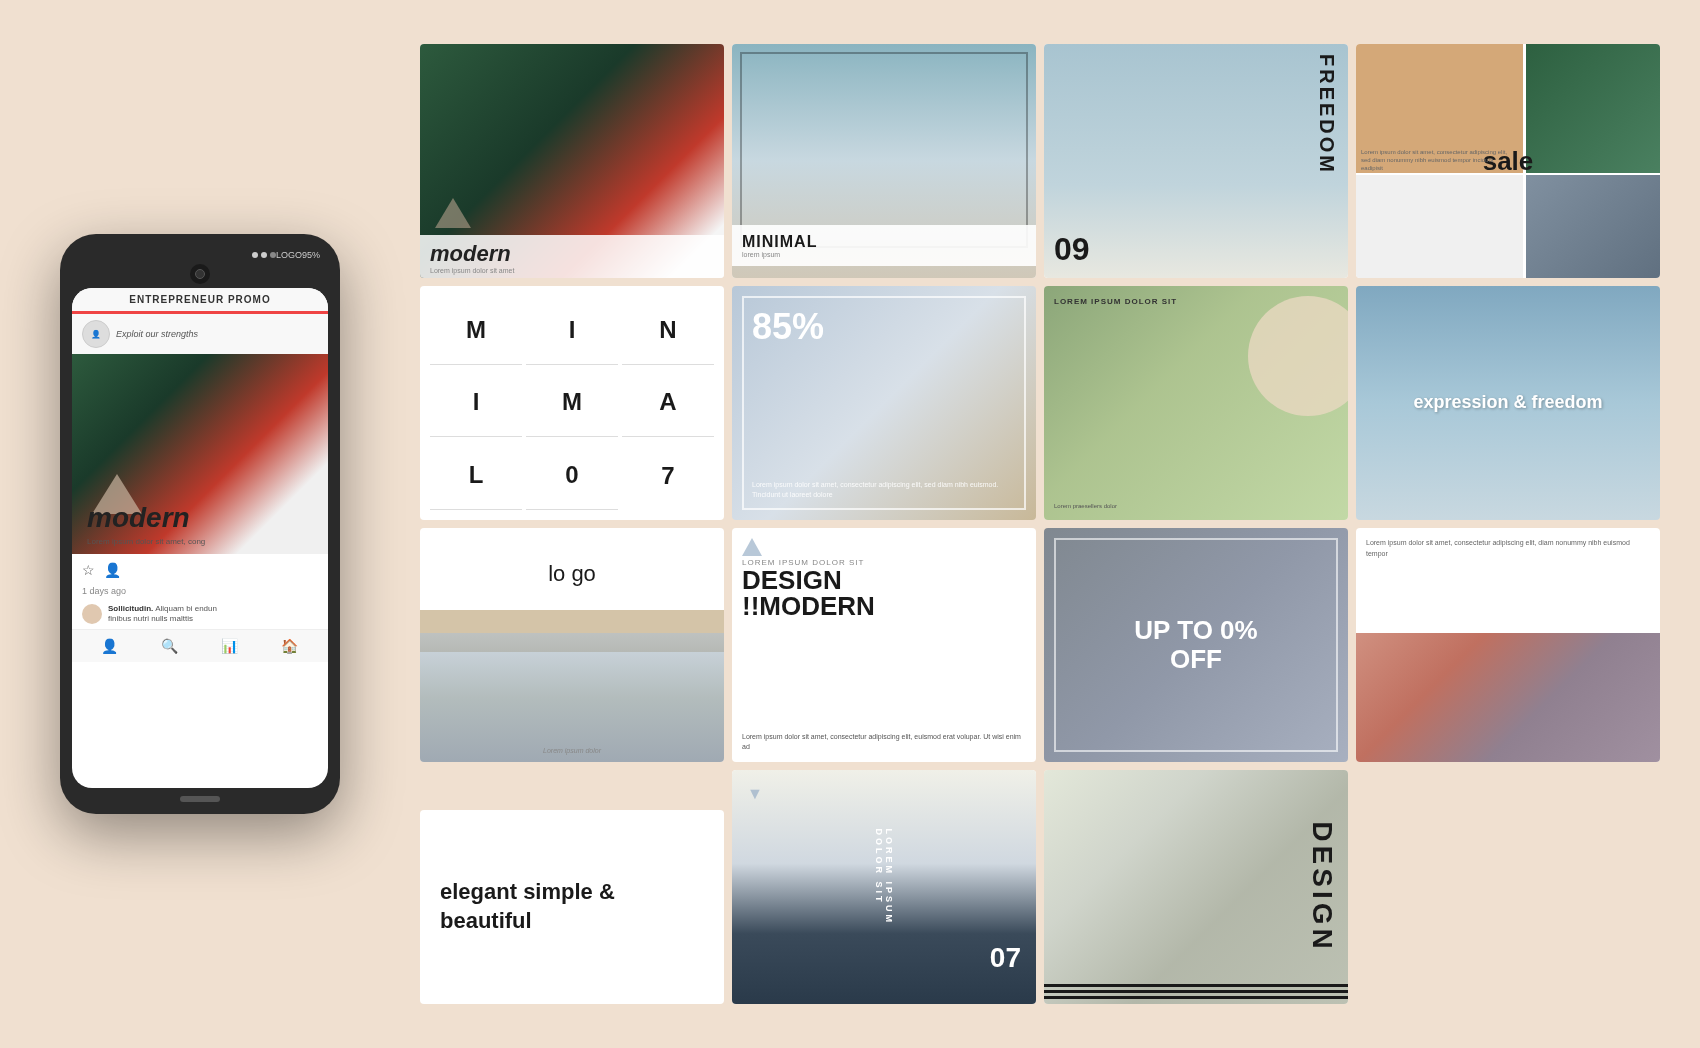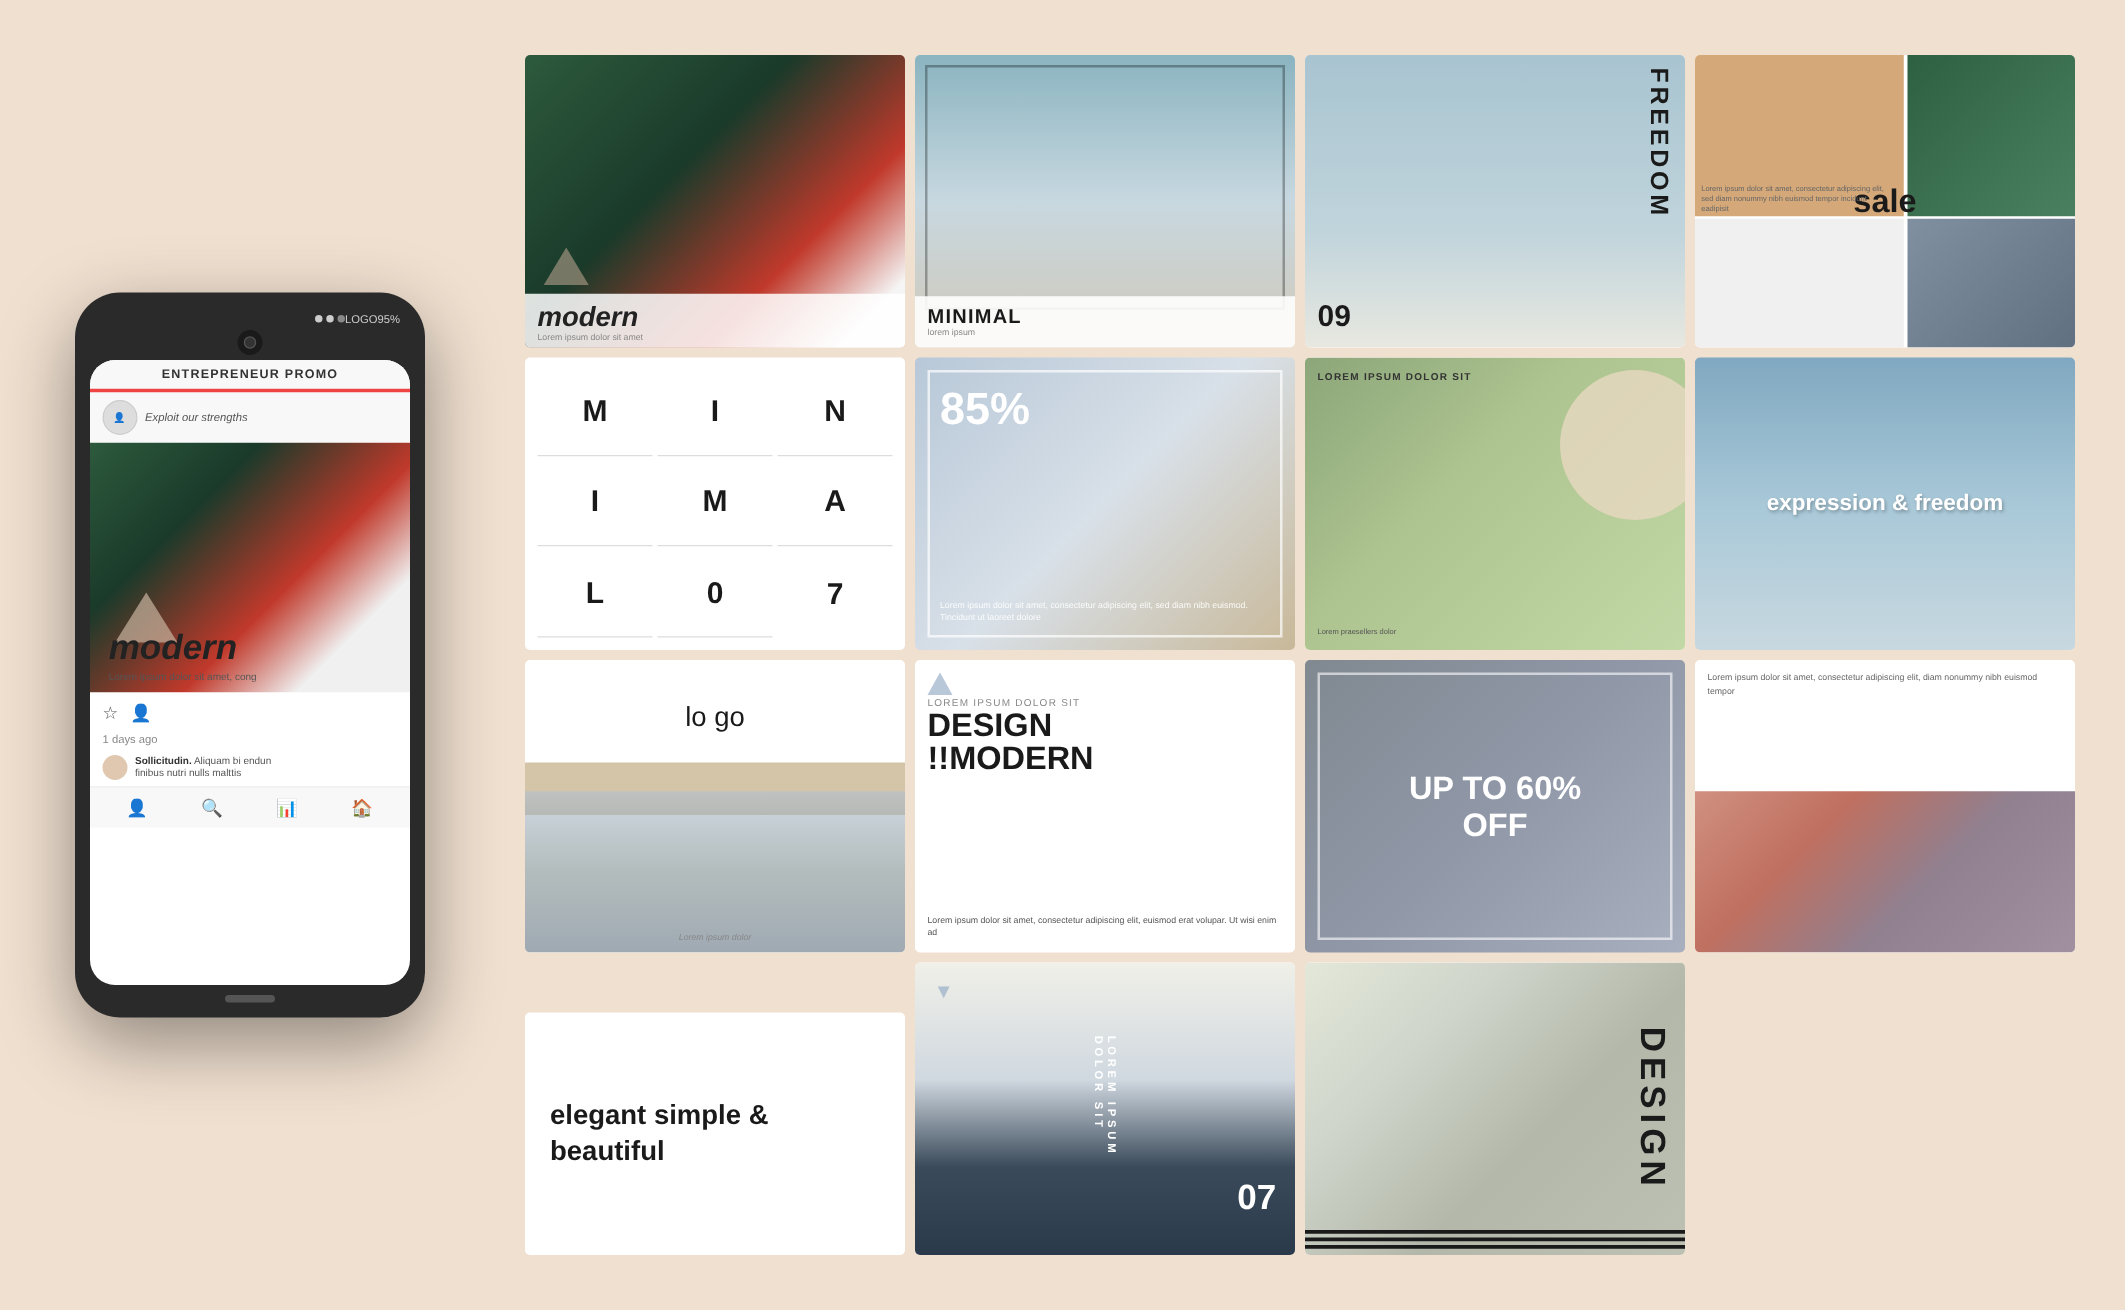--- a/index.html
+++ b/index.html
@@ -252,21 +252,21 @@
       position: relative;
       background: white;
     }
     .card-minimal-photo-bg {
       position: absolute;
       top: 0; left: 0; right: 0; bottom: 0;
       background: linear-gradient(180deg, #8ab4c0 0%, #c8d8e0 50%, #d0c8b8 100%);
     }
     .card-minimal-overlay {
       position: absolute;
-      bottom: 0; left: 0; right: 0;
+      bottom: 12px; left: 0; right: 0;
       background: rgba(255,255,255,0.9);
       padding: 8px 10px;
     }
     .card-minimal-border {
       position: absolute;
       top: 8px; left: 8px; right: 8px; bottom: 30px;
       border: 2px solid rgba(0,0,0,0.3);
     }
     .card-minimal-title {
       font-size: 16px;
@@ -287,21 +287,21 @@
     }
     .card-freedom-bg {
       position: absolute;
       top: 0; left: 0; right: 0; bottom: 0;
       background: linear-gradient(180deg, #a8c4d0 0%, #c0d4dc 60%, #e8e8e0 100%);
     }
     .card-freedom-number {
       position: absolute;
       bottom: 10px;
       left: 10px;
-      font-size: 24px;
+      font-size: 32px;
       font-weight: 900;
       color: #1a1a1a;
     }
     .card-freedom-text {
       position: absolute;
       top: 10px;
       right: 10px;
       font-size: 20px;
       font-weight: 900;
       color: #1a1a1a;
@@ -842,21 +842,21 @@
       <div class="card-dm-sit">LOREM IPSUM DOLOR SIT</div>
       <div class="card-dm-design">DESIGN</div>
       <div class="card-dm-design">!!MODERN</div>
     </div>
     <div class="card-dm-sub">Lorem ipsum dolor sit amet, consectetur adipiscing elit, euismod erat volupar. Ut wisi enim ad</div>
   </div>
 
   <div class="card card-upto30">
     <div class="card-upto-border"></div>
     <div class="card-upto-text">UP TO
-60%
+0%
 OFF</div>
   </div>
 
   <div class="card card-lorem-photo">
     <div class="card-lp-text">Lorem ipsum dolor sit amet, consectetur adipiscing elit, diam nonummy nibh euismod tempor</div>
     <div class="card-lp-photo"></div>
   </div>
 
   <div class="card card-elegant">
     <div class="card-elegant-text">elegant

